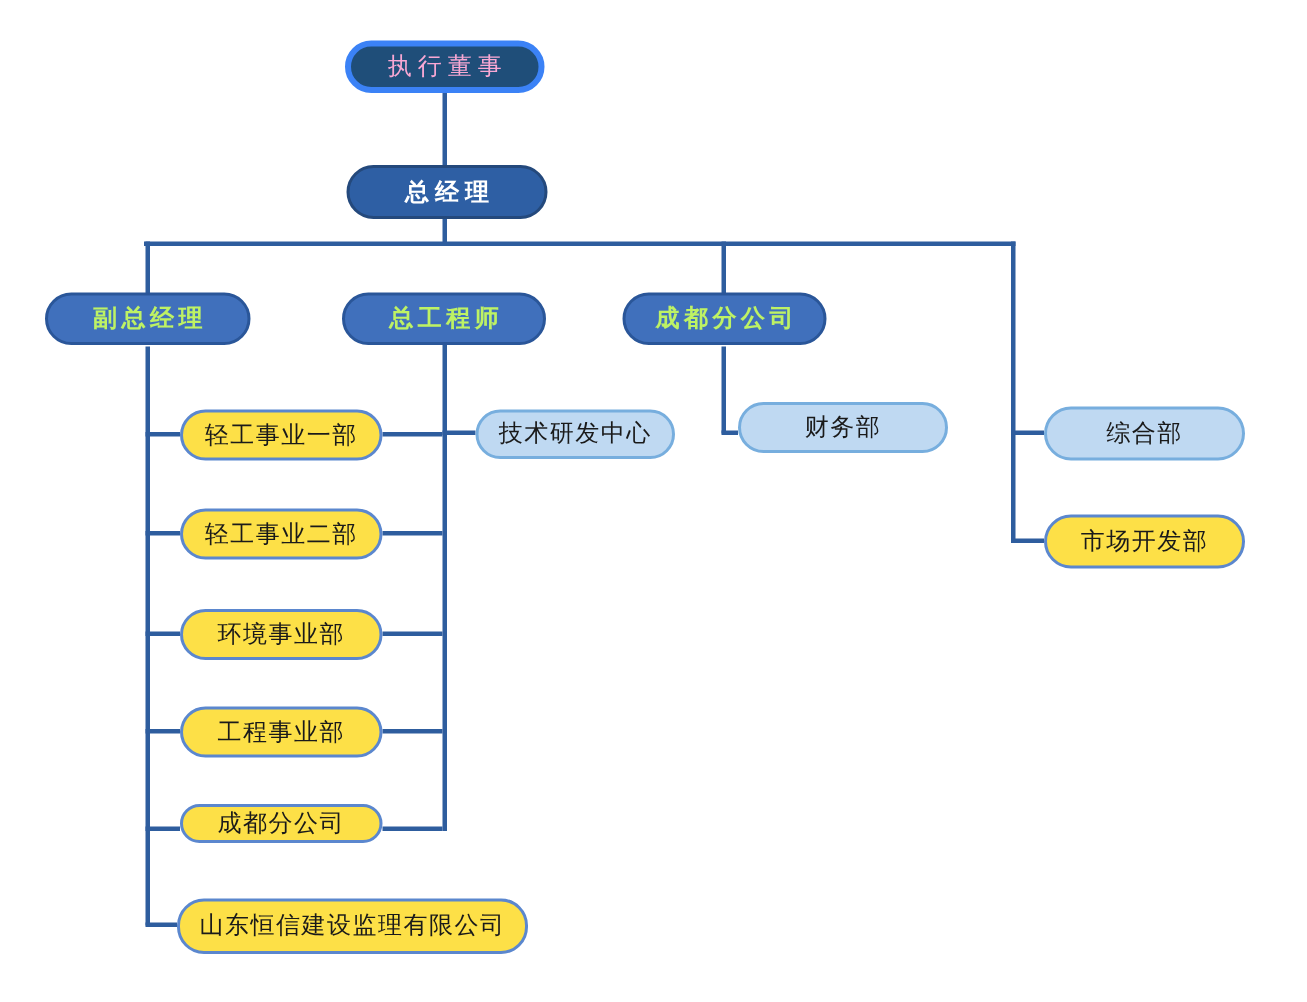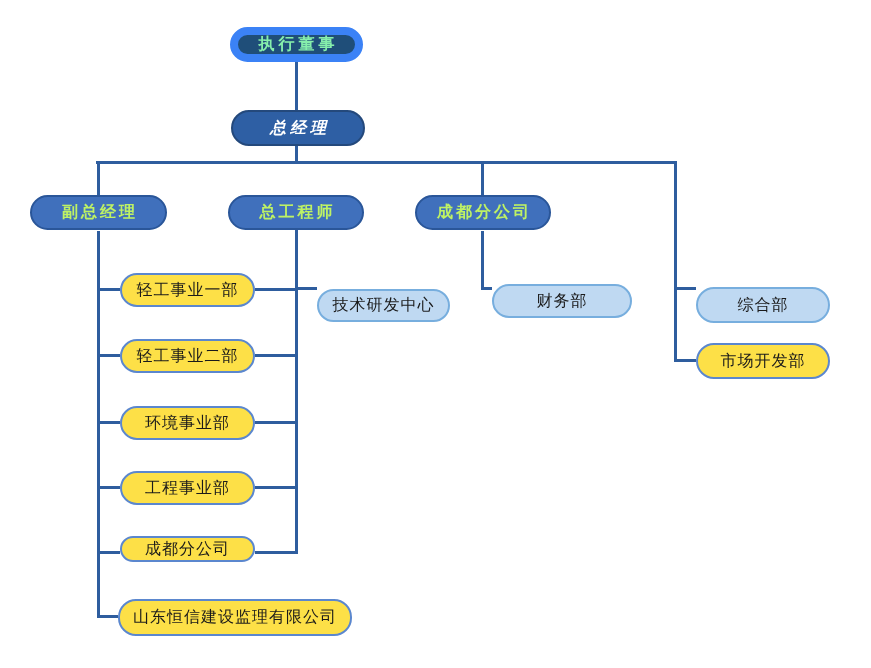--- a/index.html
+++ b/index.html
@@ -28,34 +28,33 @@
     align-items: center;
     justify-content: center;
     border-radius: 18px;
     font-size: 16px;
     white-space: nowrap;
     z-index: 2;
   }
   
   .s-exec {
     background: #1F4E79;
-    border: 8px solid #3b82f6;
-    color: #86efac;
-    font-weight: 700;
+    border: 4px solid #3b82f6;
+    color: #f9a8d4;
+    font-weight: 400;
     letter-spacing: 4px;
     padding-left: 4px;
   }
   .s-gm {
     background: #2E5FA4;
     border: 2px solid #24497C;
     color: #ffffff;
     font-weight: 600;
     letter-spacing: 4px;
     padding-left: 4px;
-    font-style: italic;
   }
   .s-mid {
     background: #4070BC;
     border: 2px solid #2A5699;
     color: #bef264;
     font-weight: 600;
     letter-spacing: 3px;
     padding-left: 3px;
   }
   .s-lav {
@@ -64,21 +63,20 @@
     color: #1A1A1A;
     font-weight: 400;
     letter-spacing: 1px;
   }
   .s-blu {
     background: #BFD9F2;
     border: 2px solid #77AEDE;
     color: #1A1A1A;
     font-weight: 400;
     letter-spacing: 1px;
-    margin-top: 16px;
   }
 </style>
 </head>
 <body>
 
 <div class="canvas">
 
   <div class="ln" style="left:295px;top:62px;width:3px;height:48px"></div>
   <div class="ln" style="left:295px;top:145px;width:3px;height:18px"></div>
   <div class="ln" style="left:96px;top:161px;width:581px;height:3px"></div>

